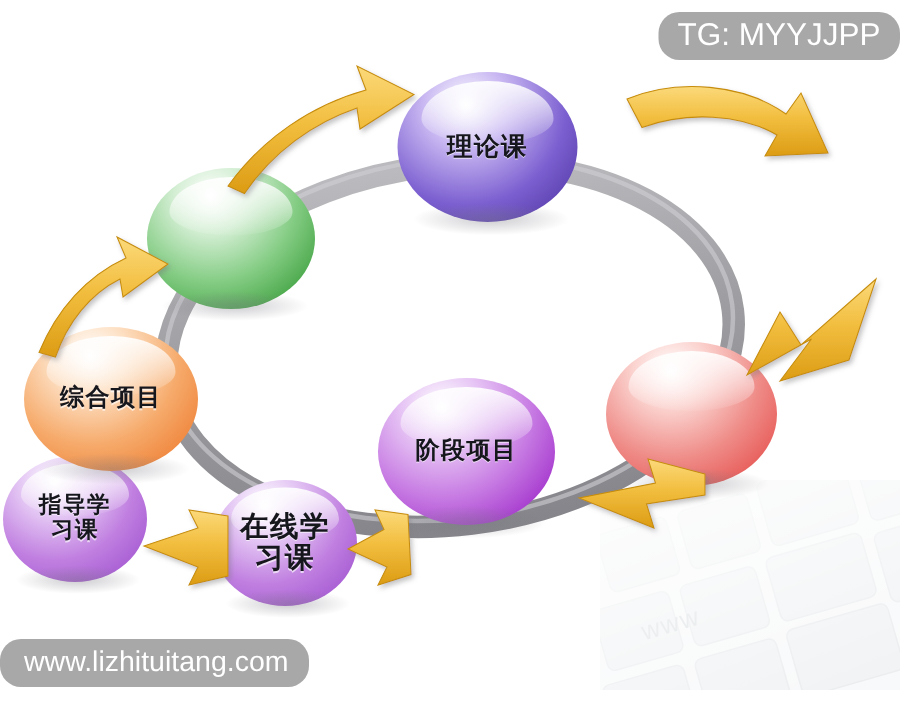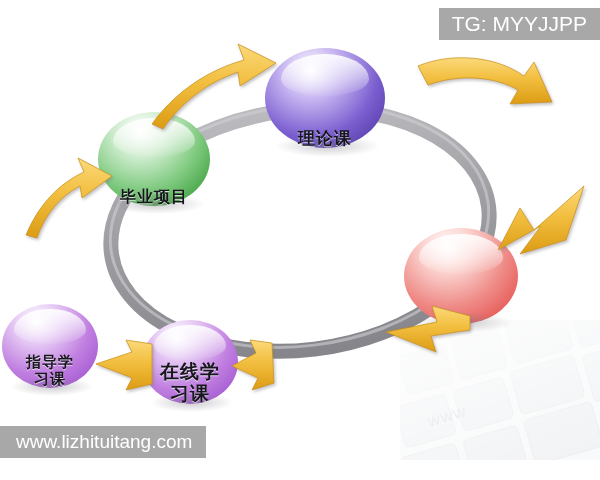--- a/index.html
+++ b/index.html
@@ -25,21 +25,21 @@
     height: 480px;
   }
   #bg-svg { z-index: 1; }
   #ring-svg { z-index: 2; }
   #arrow-svg { z-index: 4; }
 
   .node {
     position: absolute;
     z-index: 3;
     display: flex;
-    align-items: flex-end;
+    align-items: center;
     justify-content: center;
     border-radius: 50%;
     text-align: center;
     box-sizing: border-box;
   }
   .node .label {
     position: relative;
     z-index: 2;
     font-family: "Liberation Serif", "DejaVu Serif", serif;
     font-weight: bold;
@@ -74,20 +74,21 @@
 
   .badge {
     position: absolute;
     z-index: 10;
     background: #a8a8a8;
     color: #ffffff;
     font-family: "Liberation Sans", sans-serif;
     display: flex;
     align-items: center;
     white-space: nowrap;
+    border-radius: 14px;
   }
   #tg-badge {
     right: 0px;
     top: 8px;
     height: 32px;
     padding: 0 13px;
     font-size: 21px;
   }
   #site-badge {
     left: 0px;
@@ -157,43 +158,54 @@
     <span class="label" style="font-size:17px;">理论课</span>
   </div>
 
 
   <div class="node" id="node-case" style="left:404px; top:228px; width:114px; height:96px;
               background: radial-gradient(circle at 38% 20%, #ffffff 0%, #fbd3cf 24%, #ef8d89 56%, #e8615e 80%, #fdeeec 100%);">
     <span class="shadow"></span>
     <span class="gloss"></span>
   </div>
 
+  <div class="node" id="node-stage-project" style="left:252px; top:252px; width:118px; height:98px;
+              background: radial-gradient(circle at 36% 20%, #ffffff 0%, #e7c6f5 24%, #c679e2 56%, #a93fd0 80%, #f6eafb 100%);">
+    <span class="shadow"></span>
+    <span class="gloss"></span>
+    <span class="label" style="font-size:16px;">阶段项目</span>
+  </div>
 
   <div class="node" id="node-online-study" style="left:142px; top:320px; width:96px; height:84px;
               background: radial-gradient(circle at 36% 20%, #ffffff 0%, #e6cbf5 24%, #c07fe0 58%, #a95fd4 82%, #f5ecfa 100%);">
     <span class="shadow"></span>
     <span class="gloss"></span>
     <span class="label" style="font-size:19px;">在线学
 习课</span>
   </div>
 
   <div class="node" id="node-guided-study" style="left:2px; top:304px; width:96px; height:84px;
               background: radial-gradient(circle at 36% 20%, #ffffff 0%, #e6cbf5 24%, #c07fe0 58%, #a95fd4 82%, #f5ecfa 100%);">
     <span class="shadow"></span>
     <span class="gloss"></span>
     <span class="label" style="font-size:15px;">指导学
 习课</span>
   </div>
 
+  <div class="node" id="node-comprehensive-project" style="left:16px; top:218px; width:116px; height:96px;
+              background: radial-gradient(circle at 38% 20%, #ffffff 0%, #fde0c4 24%, #f6ab6c 56%, #f08a42 80%, #fdf1e6 100%);">
+    <span class="shadow"></span>
+    <span class="gloss"></span>
+    <span class="label" style="font-size:16px;">综合项目</span>
+  </div>
 
   <div class="node" id="node-graduation-project" style="left:98px; top:112px; width:112px; height:94px;
               background: radial-gradient(circle at 38% 20%, #ffffff 0%, #d3eed3 24%, #84cc84 56%, #4aa84a 82%, #eef8ee 100%);">
     <span class="shadow"></span>
     <span class="gloss"></span>
-    <span class="label" style="font-size:16px;">毕业项目</span>
   </div>
 
   <svg id="arrow-svg" class="layer" viewBox="0 0 600 480">
     <defs>
       <linearGradient id="goldGrad" x1="0" y1="0" x2="0" y2="1">
         <stop offset="0%" stop-color="#fbd97a"></stop>
         <stop offset="45%" stop-color="#f2be3f"></stop>
         <stop offset="100%" stop-color="#dc9c14"></stop>
       </linearGradient>
       <filter id="arrShadow" x="-30%" y="-30%" width="170%" height="170%">

